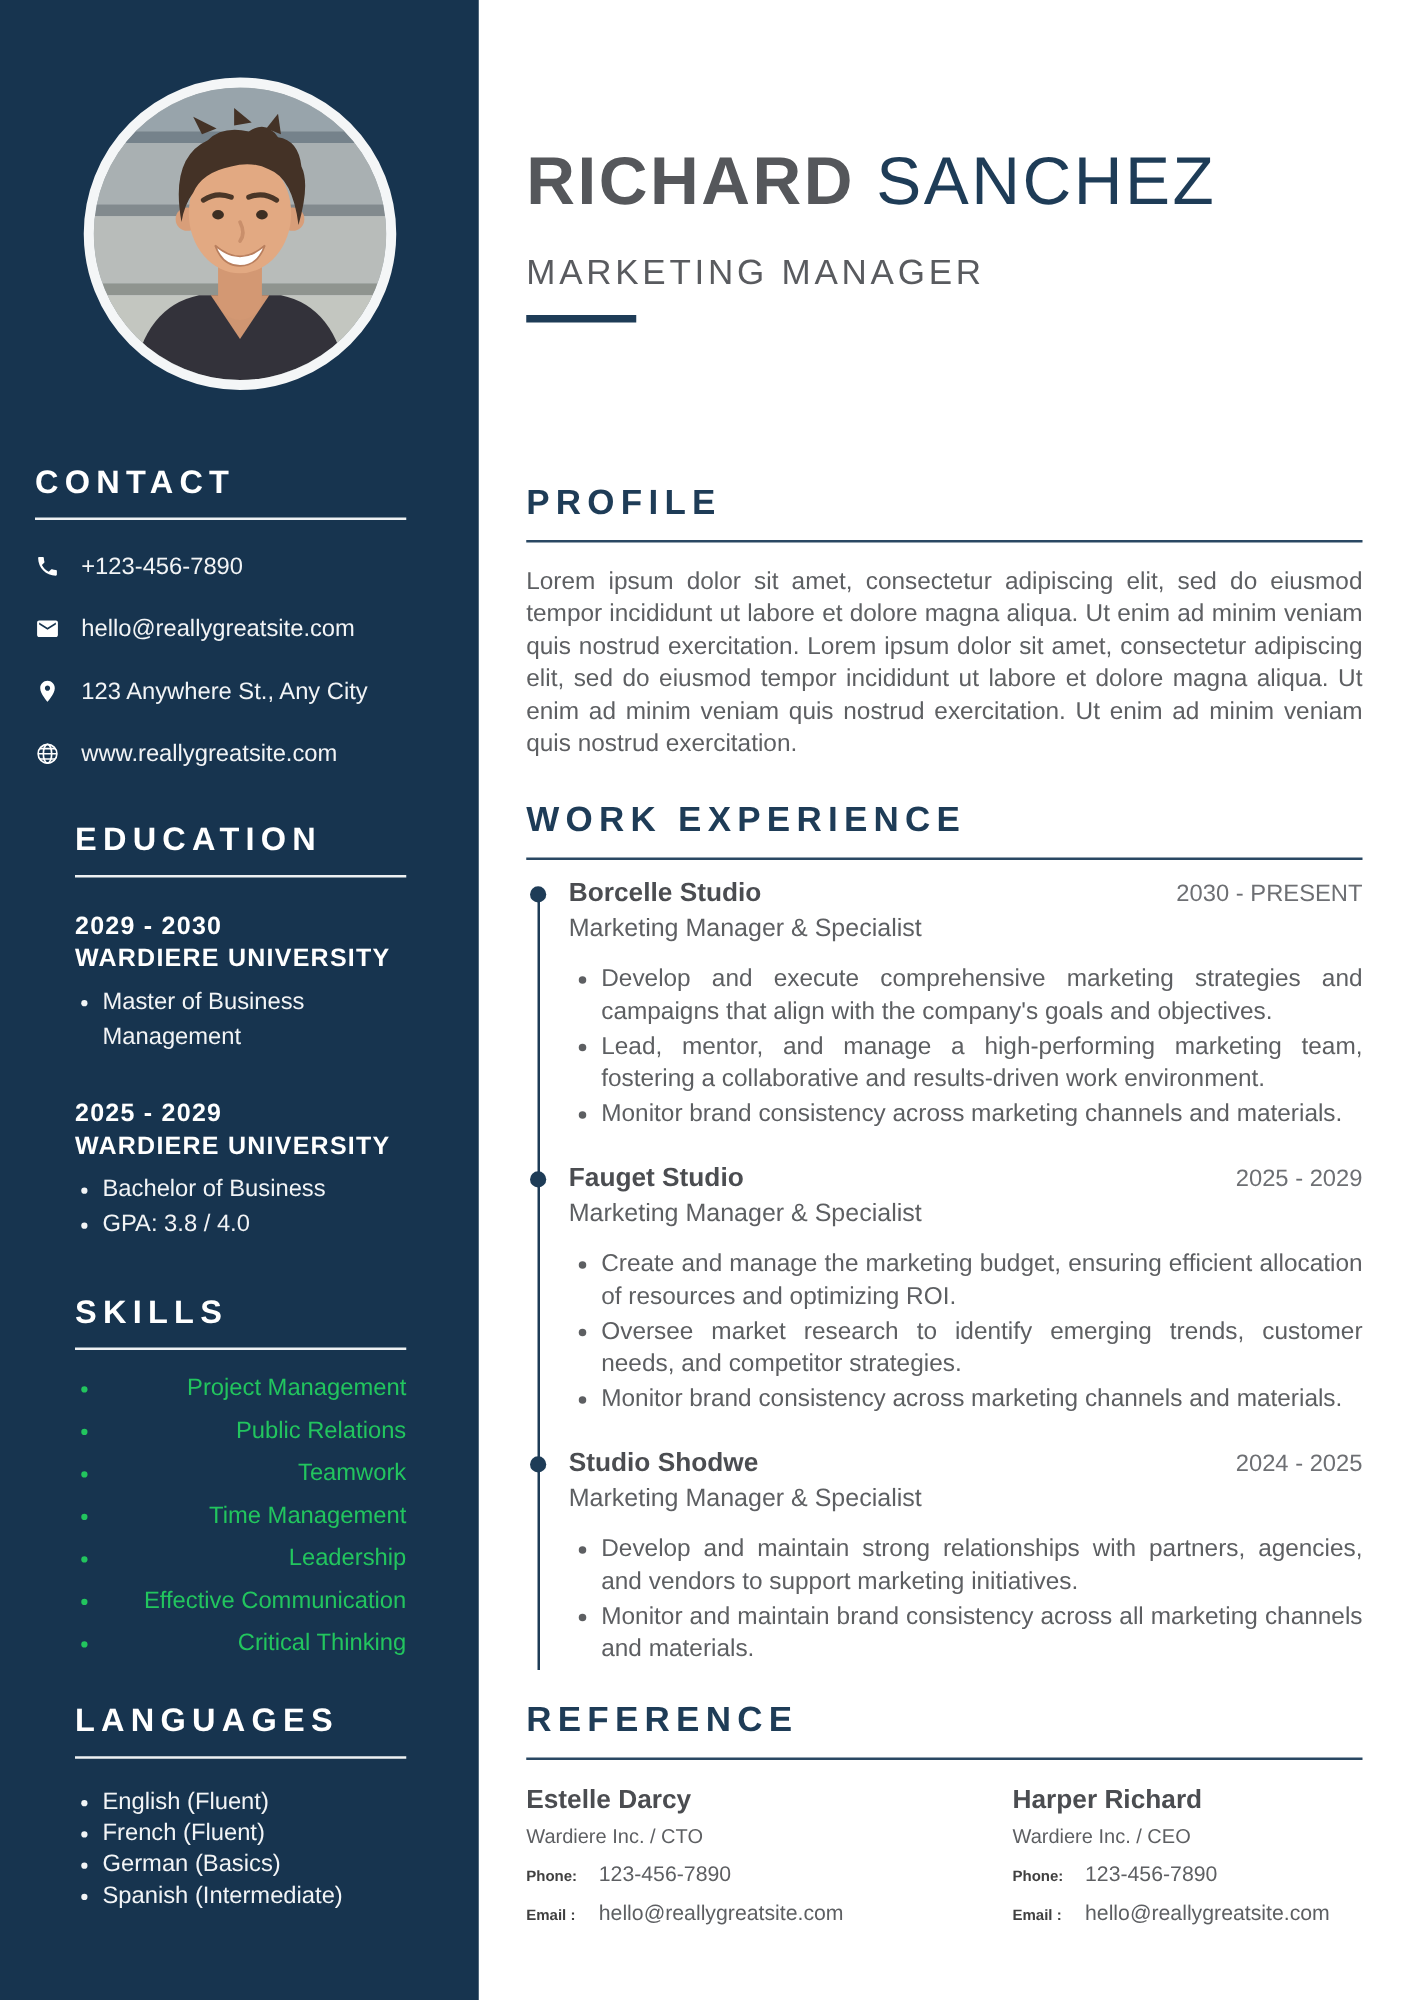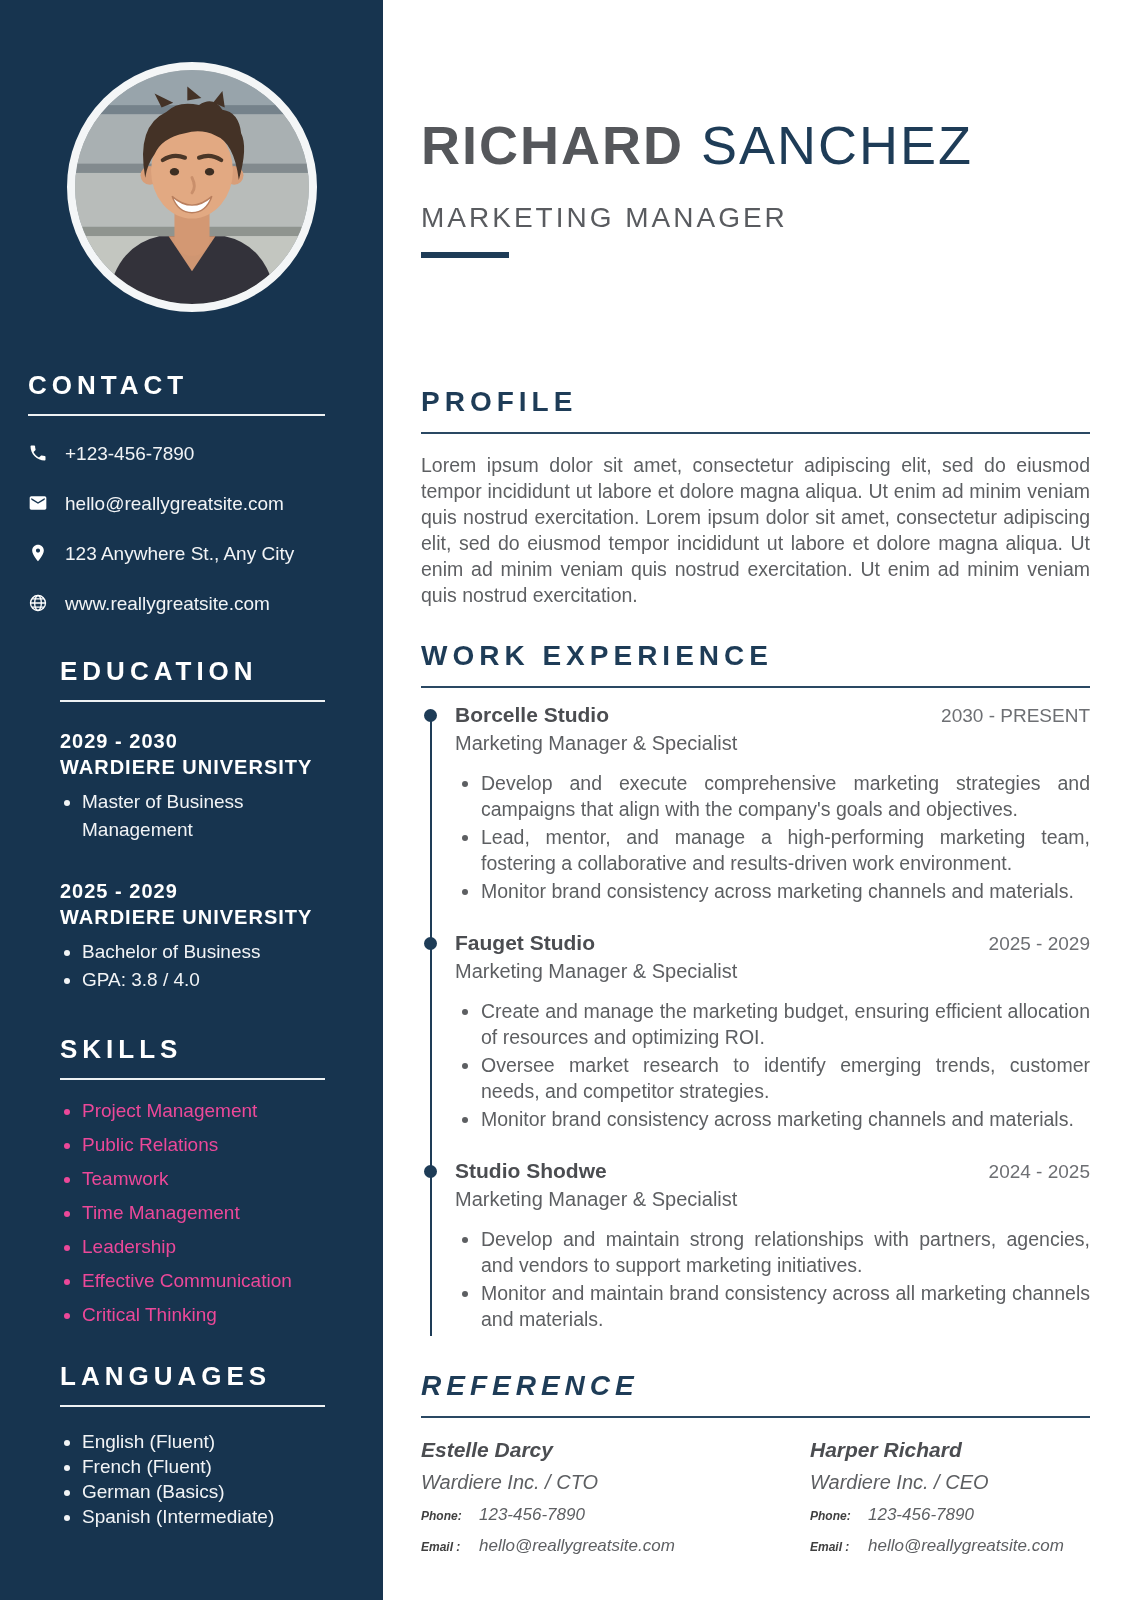--- a/index.html
+++ b/index.html
@@ -40,21 +40,21 @@
 
   .sec-education { margin-top:38px; }
   .edu-entry { margin-top:26px; }
   .edu-entry.second { margin-top:34px; }
   .edu-years, .edu-school { font-size:20px; font-weight:bold; letter-spacing:1px; line-height:26px; color:#ffffff; }
   .edu-details { margin-top:8px; padding-left:22px; }
   .edu-details li { font-size:19px; line-height:28px; color:#f2f4f6; }
 
   .sec-skills { margin-top:40px; }
   .skill-list { margin-top:20px; padding-left:22px; }
-  .skill-list li { font-size:19px; line-height:21px; margin-bottom:13px; color:#ec4899; }
+  .skill-list li { font-size:19px; line-height:21px; margin-bottom:13px; color:#22c55e;text-align:right; }
 
   .sec-languages { margin-top:36px; }
   .lang-list { margin-top:24px; padding-left:22px; }
   .lang-list li { font-size:19px; line-height:21px; margin-bottom:4px; color:#f2f4f6; }
 
   
   .main { flex:1 1 auto; padding:116px 41px 0 38px; }
 
   .name { font-size:54px; line-height:58px; letter-spacing:2px; }
   .name .first { font-weight:bold; color:#55575b; }
@@ -75,24 +75,24 @@
   .job { position:relative; }
   .job + .job { margin-top:26px; }
   .job-dot { position:absolute; left:-31px; top:7px; width:13px; height:13px; border-radius:50%; background:#1e3c57; }
   .job-head { display:flex; justify-content:space-between; align-items:baseline; }
   .job-company { font-size:21px; font-weight:bold; line-height:26px; color:#4b4d51; }
   .job-dates { font-size:19px; color:#6d6f73; }
   .job-role { margin-top:2px; font-size:20px; line-height:26px; color:#5d5f62; }
   .job-bullets { margin-top:14px; padding-left:26px; }
   .job-bullets li { font-size:19.5px; line-height:26px; text-align:justify; margin-bottom:2px; color:#5d5f62; }
 
-  .sec-reference { margin-top:38px;font-style:italic; }
+  .sec-reference { margin-top:28px; }
   .ref-grid { margin-top:20px; display:grid; grid-template-columns:389px 1fr; }
   .ref-name { font-size:21px; font-weight:bold; line-height:24px; color:#4b4d51; }
-  .ref-role { margin-top:9px; font-size:20px; color:#5d5f62; }
+  .ref-role { margin-top:9px; font-size:16px; color:#5d5f62; }
   .ref-row { margin-top:11px; display:flex; align-items:baseline; }
   .ref-label { width:58px; flex:0 0 58px; font-size:12px; font-weight:bold; color:#404040; }
   .ref-value { font-size:17px; color:#5d5f62; }
 </style>
 </head>
 <body>
 
 <div class="page">
 
   <aside class="sidebar">

